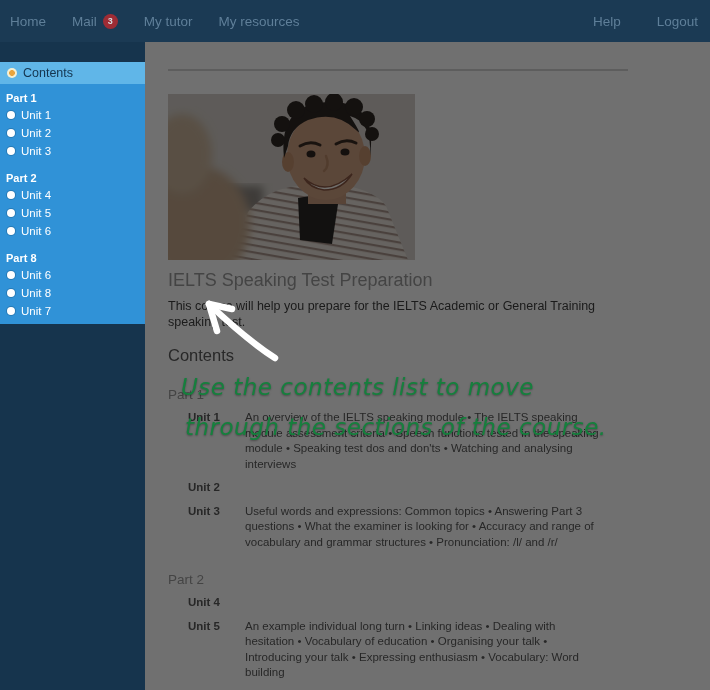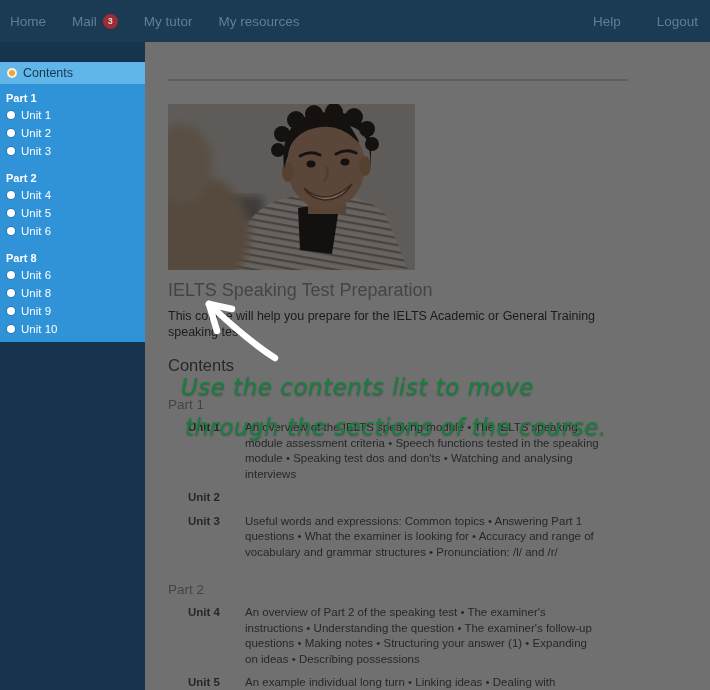--- a/index.html
+++ b/index.html
@@ -24,21 +24,21 @@
               background:radial-gradient(circle,#eaa53e 0 38%,#f7f0d2 44% 100%);}
   .menu{background:#3092d7;padding:6px 0 4px;}
   .group-label{color:#ffffff;font-weight:bold;font-size:11px;padding:2px 0 2px 6px;}
   .group + .group{margin-top:10px;}
   .menu-item{height:18px;display:flex;align-items:center;padding-left:7px;cursor:pointer;}
   .bullet{width:8px;height:8px;border-radius:50%;background:#ffffff;margin-right:6px;flex:0 0 auto;
           box-shadow:0 0 0 1px rgba(10,50,80,.25);}
   .menu-item span.lbl{color:#ffffff;font-size:11.5px;}
 
   
-  .main{position:absolute;left:145px;top:42px;width:483px;height:648px;background:#ffffff;
+  .main{position:absolute;left:145px;top:32px;width:483px;height:648px;background:#ffffff;
         box-sizing:border-box;padding:37px 0 0 23px;overflow:hidden;}
   .divider{border:none;border-top:2px solid #d4d4d4;margin:0;}
   .photo{margin-top:23px;width:247px;height:166px;overflow:hidden;background:#d5d0ca;}
   .course-title{margin:8px 0 0;font-weight:normal;font-size:18px;color:#9b9b9b;line-height:24px;}
   .intro{margin:6px 0 0;font-size:12.5px;color:#3f3f3f;line-height:16px;}
   .contents-h{margin:16px 0 0;font-weight:normal;font-size:16.5px;color:#5b5b5b;}
   .part-h{margin:22px 0 6px;font-weight:normal;font-size:13.5px;color:#9b9b9b;}
   .unit-row{display:grid;grid-template-columns:57px 1fr;margin:8px 0 0 20px;padding-right:26px;}
   .unit-label{font-size:11.5px;font-weight:bold;color:#5a5a5a;line-height:15.5px;}
   .unit-text{font-size:11.5px;color:#5a5a5a;line-height:15.5px;}
@@ -125,25 +125,21 @@
         <div class="menu-item">
             <span class="bullet"></span>
             <span class="lbl">Unit 6</span>
           </div>
         <div class="menu-item">
             <span class="bullet"></span>
             <span class="lbl">Unit 8</span>
           </div>
         <div class="menu-item">
             <span class="bullet"></span>
-            <span class="lbl">Unit 9</span>
-          </div>
-        <div class="menu-item">
-            <span class="bullet"></span>
-            <span class="lbl">Unit 10</span>
+            <span class="lbl">Unit 7</span>
           </div>
       </div>
     </div>
   </aside>
 
   <main class="main">
     <hr class="divider">
     <div class="photo">
       <svg width="247" height="166" viewBox="0 0 247 166" xmlns="http://www.w3.org/2000/svg">
         <defs>
@@ -190,29 +186,28 @@
       <div class="part-h">Part 1</div>
       <div class="unit-row">
         <span class="unit-label">Unit 1</span>
         <span class="unit-text">An overview of the IELTS speaking module • The IELTS speaking module assessment criteria • Speech functions tested in the speaking module • Speaking test dos and don'ts • Watching and analysing interviews</span>
       </div>
       <div class="unit-row">
         <span class="unit-label">Unit 2</span>
       </div>
       <div class="unit-row">
         <span class="unit-label">Unit 3</span>
-        <span class="unit-text">Useful words and expressions: Common topics • Answering Part 1 questions • What the examiner is looking for • Accuracy and range of vocabulary and grammar structures • Pronunciation: /l/ and /r/</span>
+        <span class="unit-text">Useful words and expressions: Common topics • Answering Part 3 questions • What the examiner is looking for • Accuracy and range of vocabulary and grammar structures • Pronunciation: /l/ and /r/</span>
       </div>
     </div>
 
     <div>
       <div class="part-h">Part 2</div>
       <div class="unit-row">
         <span class="unit-label">Unit 4</span>
-        <span class="unit-text">An overview of Part 2 of the speaking test • The examiner's instructions • Understanding the question • The examiner's follow-up questions • Making notes • Structuring your answer (1) • Expanding on ideas • Describing possessions</span>
       </div>
       <div class="unit-row">
         <span class="unit-label">Unit 5</span>
         <span class="unit-text">An example individual long turn • Linking ideas • Dealing with hesitation • Vocabulary of education • Organising your talk • Introducing your talk • Expressing enthusiasm • Vocabulary: Word building</span>
       </div>
 
     </div>
 
   </main>
 

